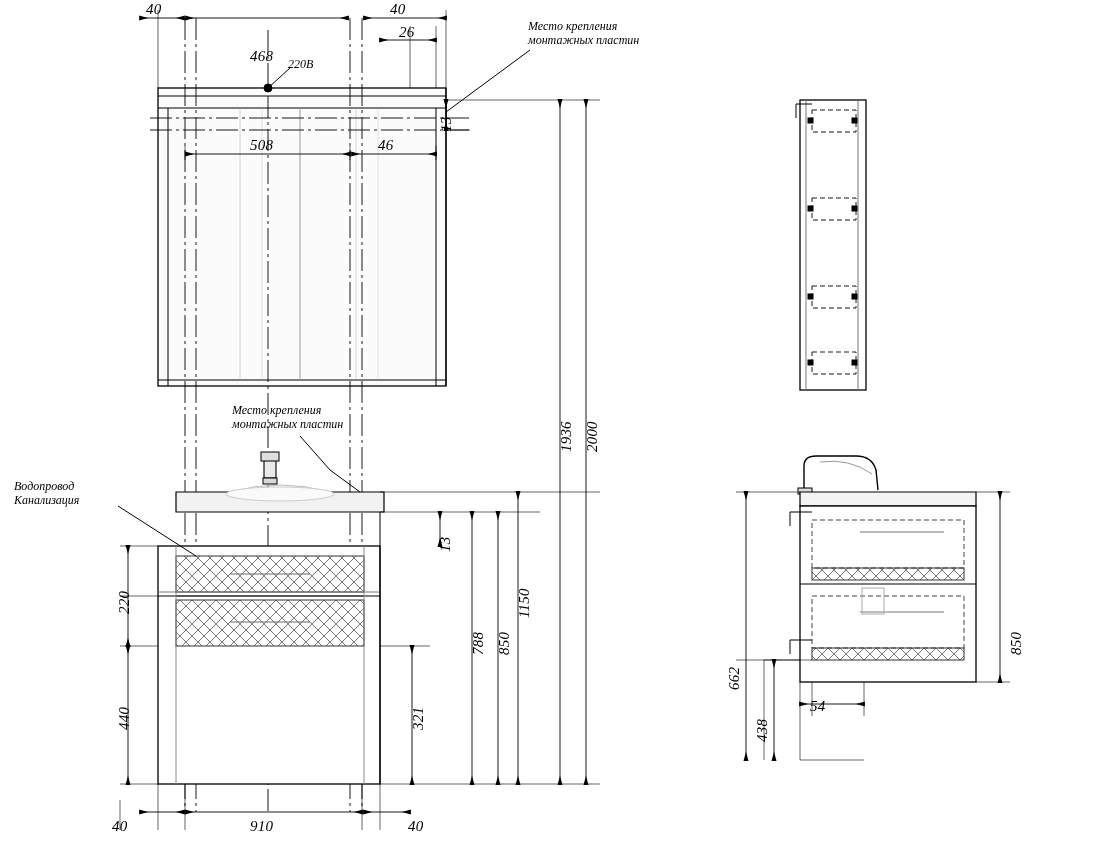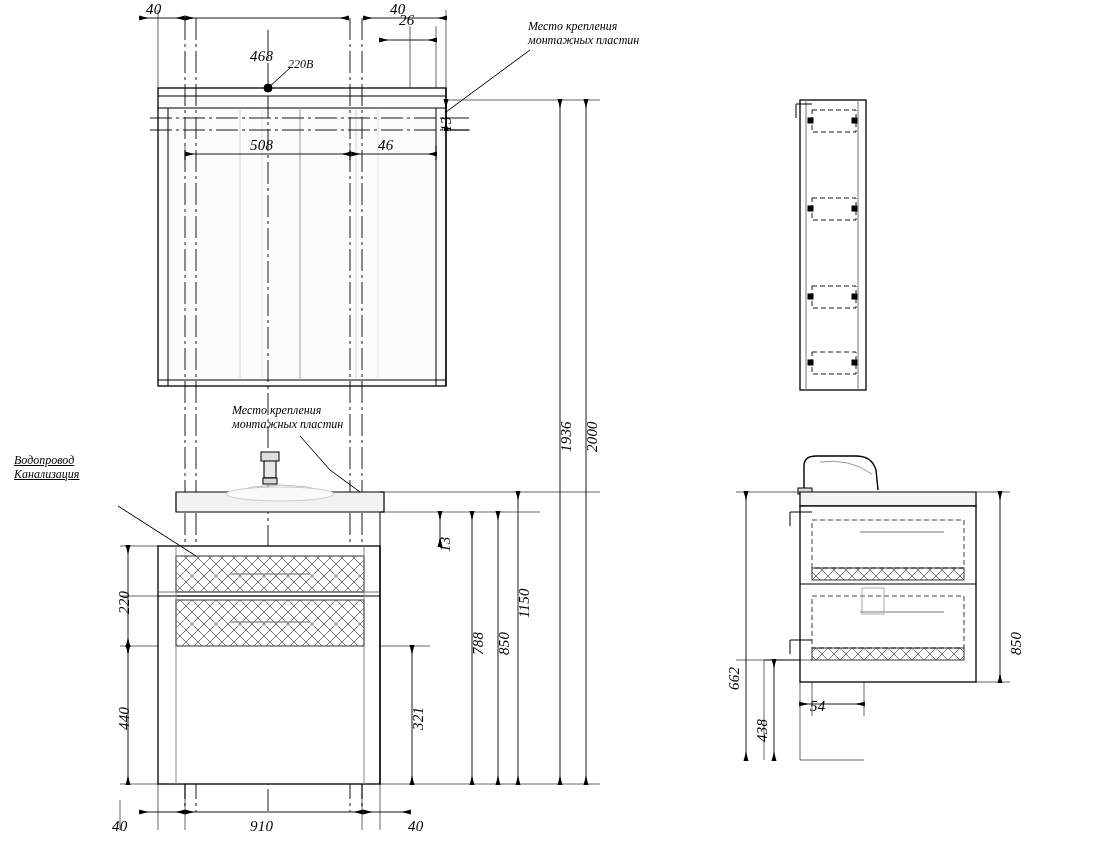--- a/index.html
+++ b/index.html
@@ -203,28 +203,28 @@
         <line x1="774" y1="660" x2="774" y2="760"></line>
         <line x1="800" y1="704" x2="864" y2="704"></line>
       </g>
     </g>
   </svg>
 
   <div class="note" style="left:528px;top:20px;">Место крепления
 монтажных пластин</div>
   <div class="note" style="left:232px;top:404px;">Место крепления
 монтажных пластин</div>
-  <div class="note" style="left:14px;top:454px;text-decoration:underline;">Водопровод
+  <div class="note" style="left:14px;top:480px;">Водопровод
 Канализация</div>
   <div class="note" style="left:288px;top:58px;text-align:center;">220В</div>
 
   <div class="dim" style="left:146px;top:1px;">40</div>
   <div class="dim" style="left:250px;top:1px;margin-top:47px;">468</div>
   <div class="dim" style="left:390px;top:1px;">40</div>
-  <div class="dim" style="left:399px;top:12px;">26</div>
+  <div class="dim" style="left:399px;top:24px;">26</div>
   <div class="dim" style="left:250px;top:137px;">508</div>
   <div class="dim" style="left:378px;top:137px;">46</div>
   <div class="dim v" style="left:438px;top:132px;transform:rotate(-90deg);">13</div>
 
   <div class="dim v" style="left:584px;top:452px;transform:rotate(-90deg);">2000</div>
   <div class="dim v" style="left:558px;top:452px;transform:rotate(-90deg);">1936</div>
   <div class="dim v" style="left:516px;top:618px;transform:rotate(-90deg);">1150</div>
   <div class="dim v" style="left:496px;top:655px;transform:rotate(-90deg);">850</div>
   <div class="dim v" style="left:470px;top:655px;transform:rotate(-90deg);">788</div>
   <div class="dim v" style="left:437px;top:552px;transform:rotate(-90deg);">13</div>

